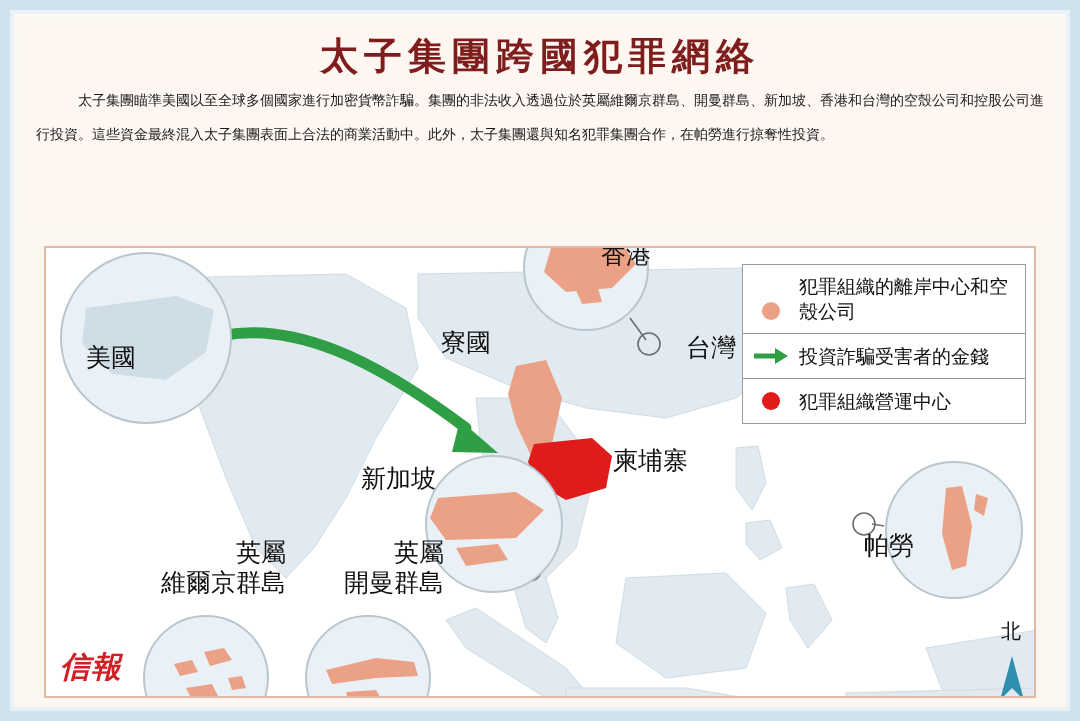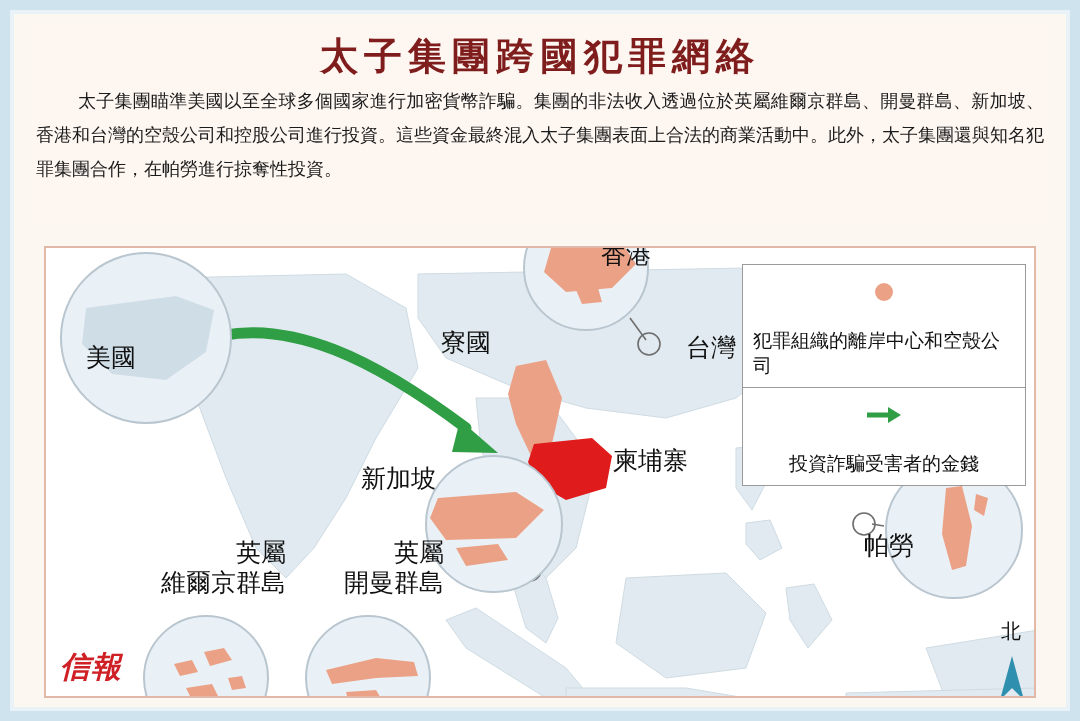--- a/index.html
+++ b/index.html
@@ -48,26 +48,26 @@
     color: #7f1d1d;
     font-size: 38px;
     font-weight: bold;
     letter-spacing: 6px;
     line-height: 48px;
     margin: 6px 0 4px 0;
     font-family: "DejaVu Sans", "Liberation Sans", sans-serif;
   }
   .lede {
     color: #1b1b1b;
-    font-size: 18px;
+    font-size: 14px;
     line-height: 34px;
     text-align: justify;
     text-indent: 42px;
     padding: 0 6px;
-    font-family: Liberation Sans, sans-serif;
+    font-family: Liberation Mono, monospace;
   }
   
   .map-panel {
     position: absolute;
     left: 44px; top: 246px;
     width: 992px;
     height: 452px;
     box-sizing: border-box;
     border: 2px solid #e2b9a6;
     background: #ffffff;
@@ -83,25 +83,24 @@
     right: 8px;
     top: 16px;
     width: 284px;
     background: #ffffff;
     border: 1px solid #9a9a9a;
     box-sizing: border-box;
     font-family: "DejaVu Sans", "Liberation Sans", sans-serif;
   }
   .legend-row {
     display: flex;
-    align-items: center;
-    gap: 18px;
+    align-items: flex-end;
+    gap: 10px;
     padding: 9px 10px;
     border-bottom: 1px solid #9a9a9a;
-    flex-direction: column;
   }
   .legend-row:last-child { border-bottom: none; }
   .legend-mark {
     flex: 0 0 36px;
     height: 26px;
     display: flex;
     align-items: center;
     justify-content: center;
   }
   .legend-text {
@@ -270,20 +269,26 @@
       </div>
       <div class="legend-row">
         <span class="legend-mark">
           <svg width="36" height="18" viewBox="0 0 36 18" xmlns="http://www.w3.org/2000/svg">
             <line x1="1" y1="9" x2="24" y2="9" stroke="#2f9e44" stroke-width="5"></line>
             <path d="M22,1 L35,9 L22,17 Z" fill="#2f9e44"></path>
           </svg>
         </span>
         <span class="legend-text">投資詐騙受害者的金錢</span>
       </div>
+      <div class="legend-row">
+        <span class="legend-mark">
+            <span class="dot-red"></span>
+          </span>
+        <span class="legend-text">犯罪組織營運中心</span>
+      </div>
     </div>
 
     <div class="map-label" style="left:555px; top:-8px;">香港</div>
     <div class="map-label" style="left:640px; top:85px;">台灣</div>
     <div class="map-label" style="left:40px; top:95px;">美國</div>
     <div class="map-label" style="left:395px; top:80px;">寮國</div>
     <div class="map-label" style="left:525px; top:198px;margin-left:42px;">柬埔寨</div>
     <div class="map-label" style="left:315px; top:216px;">新加坡</div>
 
     <div class="map-label two-line" style="left:90px; top:290px; width:150px;">

